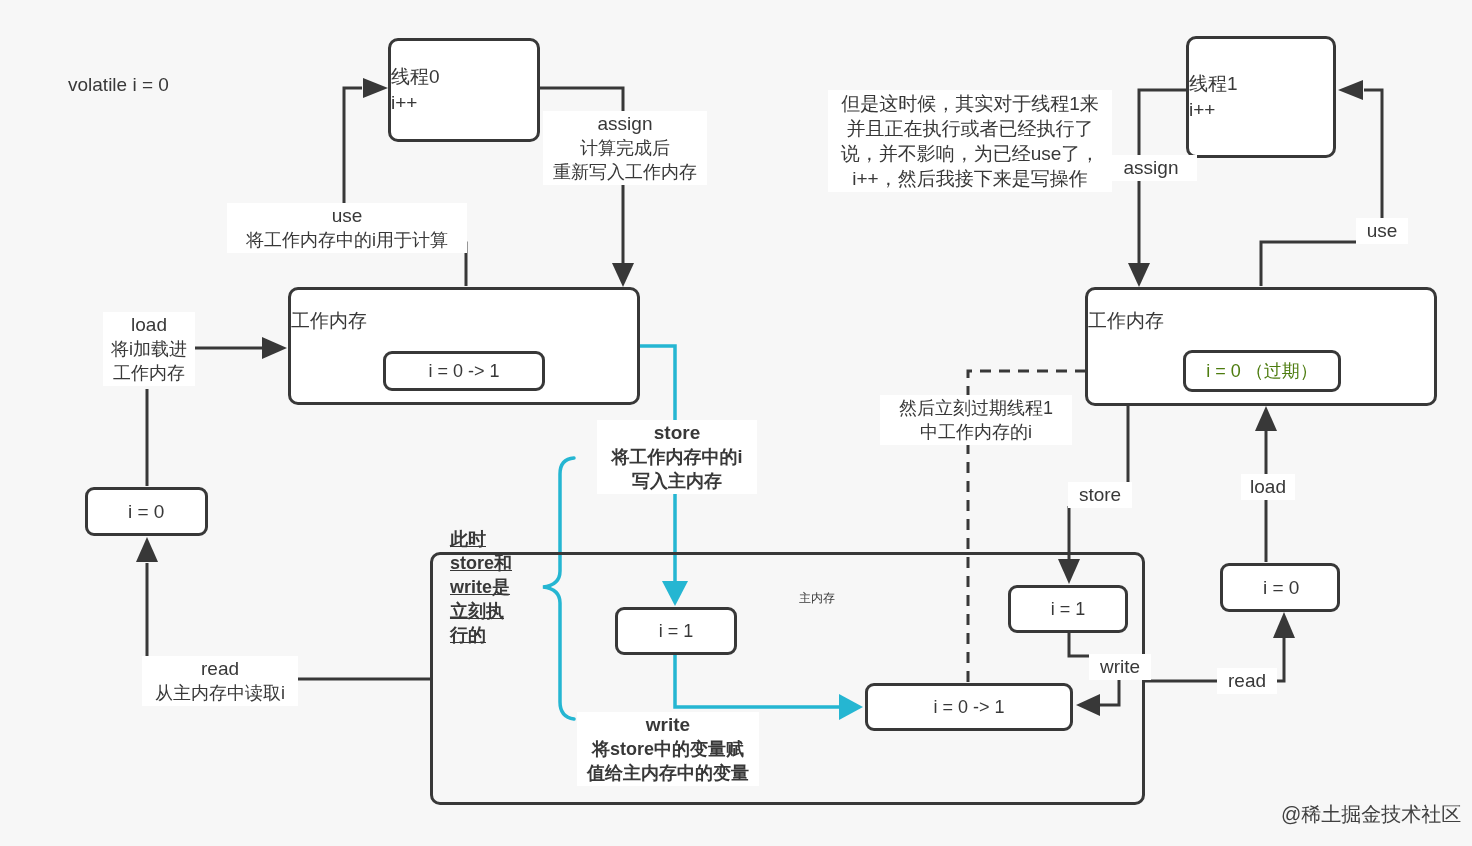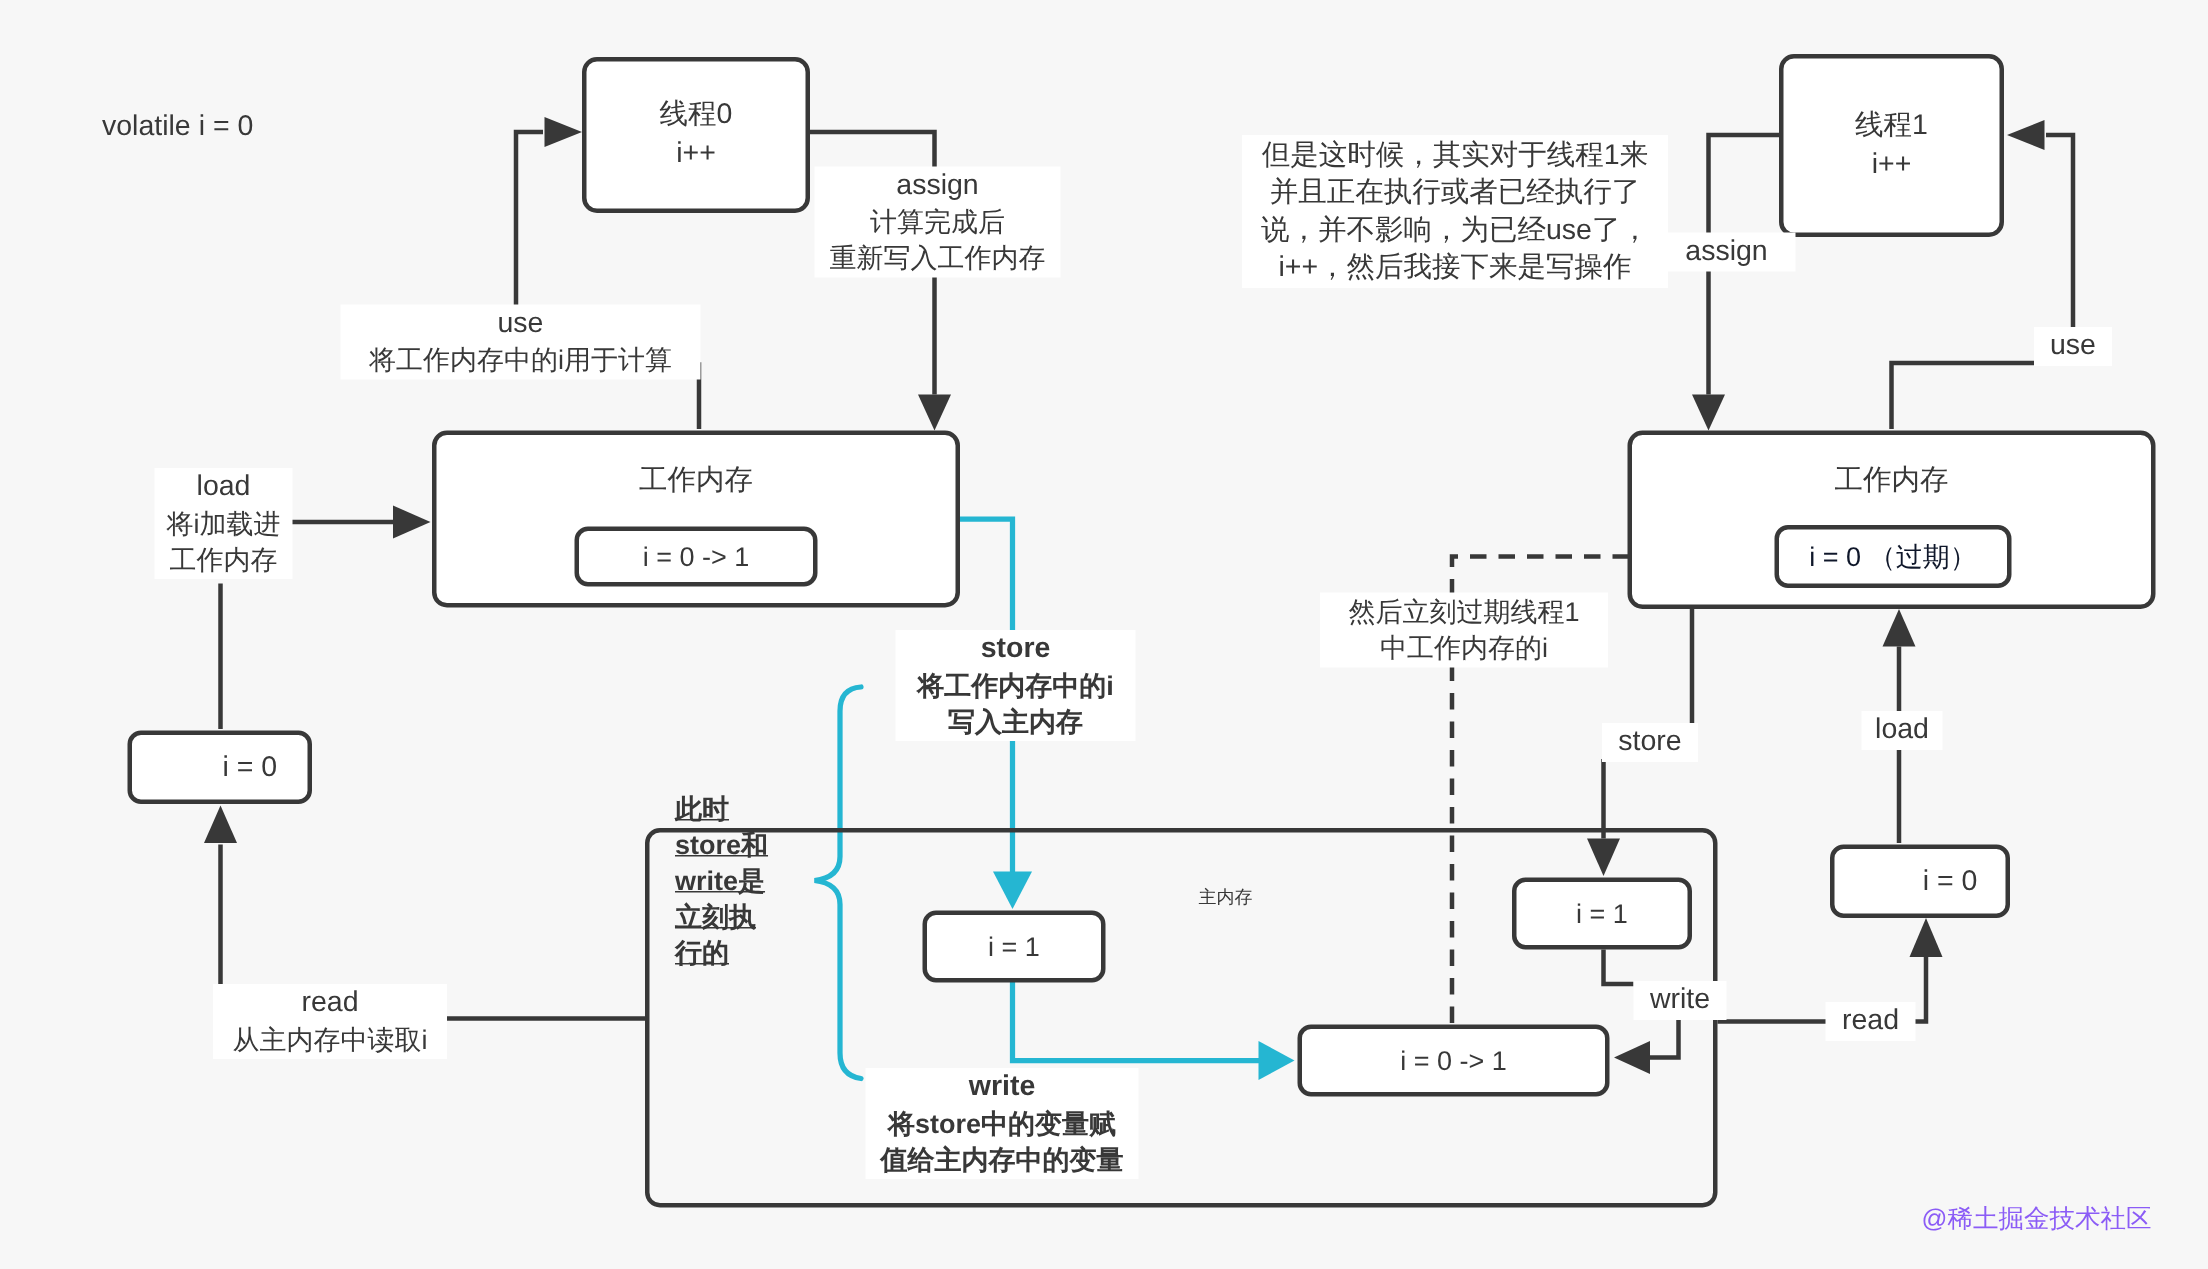--- a/index.html
+++ b/index.html
@@ -4,42 +4,42 @@
 <style>
   html,body{margin:0;padding:0;background:#e9e9e9;}
   .stage{
     position:relative;width:1472px;height:846px;background:#f7f7f7;
     font-family:"Liberation Sans","DejaVu Sans",sans-serif;color:#383838;
     overflow:hidden;margin:0 auto;
   }
   .stage svg{position:absolute;left:0;top:0;}
   .box{
     position:absolute;border:3px solid #383838;border-radius:10px;background:#ffffff;
-    display:flex;flex-direction:column;align-items:center;justify-content:center;
+    display:flex;flex-direction:column;justify-content:center;
     font-size:19px;line-height:26px;box-sizing:border-box;
   }
   .box.plain{border-radius:9px;padding-left:40px;}
   .box.mm{background:transparent;justify-content:flex-start;align-items:stretch;}
   .wm{justify-content:flex-start;}
   .wm-title{margin-top:18px;}
   .inner{
     position:absolute;border:3px solid #383838;border-radius:9px;background:#fff;
     display:flex;align-items:center;justify-content:center;font-size:18px;box-sizing:border-box;
   }
-  .inner.red{color:#0f172a;}
+  .inner.red{color:#4d7c0f;}
   .mm-title{position:absolute;font-size:12px;}
   .lbl{
     position:absolute;background:#ffffff;text-align:center;
     font-size:18px;line-height:24px;padding:1px 2px;white-space:nowrap;
   }
   .lbl .en{font-size:19px;}
   .lbl.nobg{background:transparent;}
   .lbl.bold{font-weight:bold;}
   .lbl.right{text-align:left;text-decoration:underline;}
-  .watermark{position:absolute;color:#8b5cf6;font-size:17px;background:transparent;}
+  .watermark{position:absolute;color:#404040;font-size:20px;background:transparent;}
 </style>
 </head>
 <body>
 
 <div class="stage">
 
   <svg width="1472" height="846" viewBox="0 0 1472 846">
     <g stroke="#383838" stroke-width="3" fill="none">
       <path d="M344,210 V88 H362"></path>
       <path d="M452,243 H466 V286"></path>

